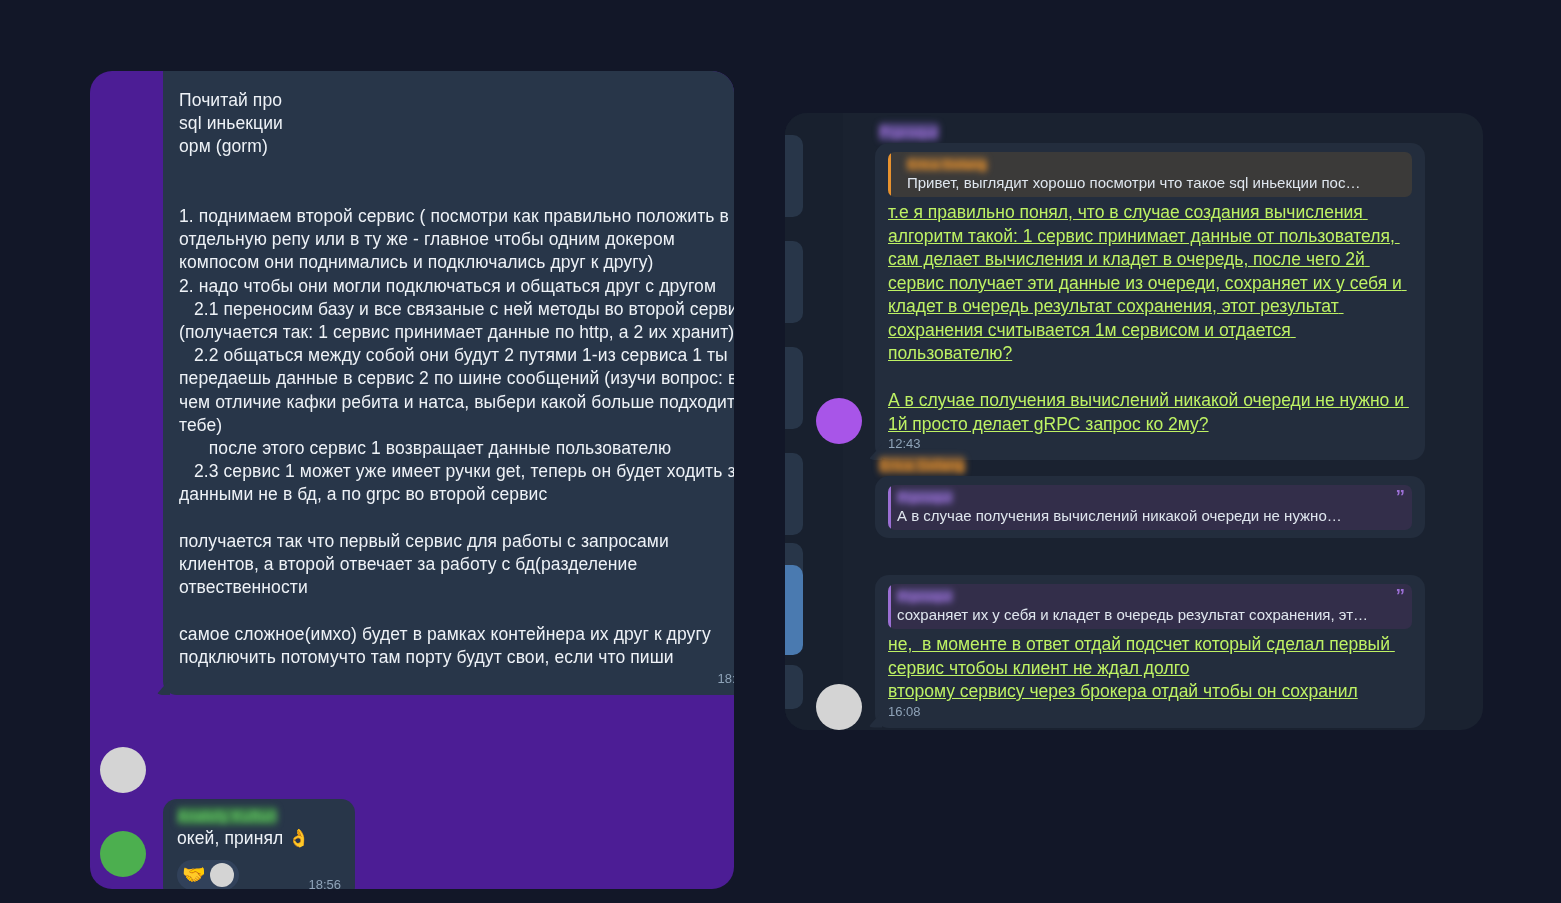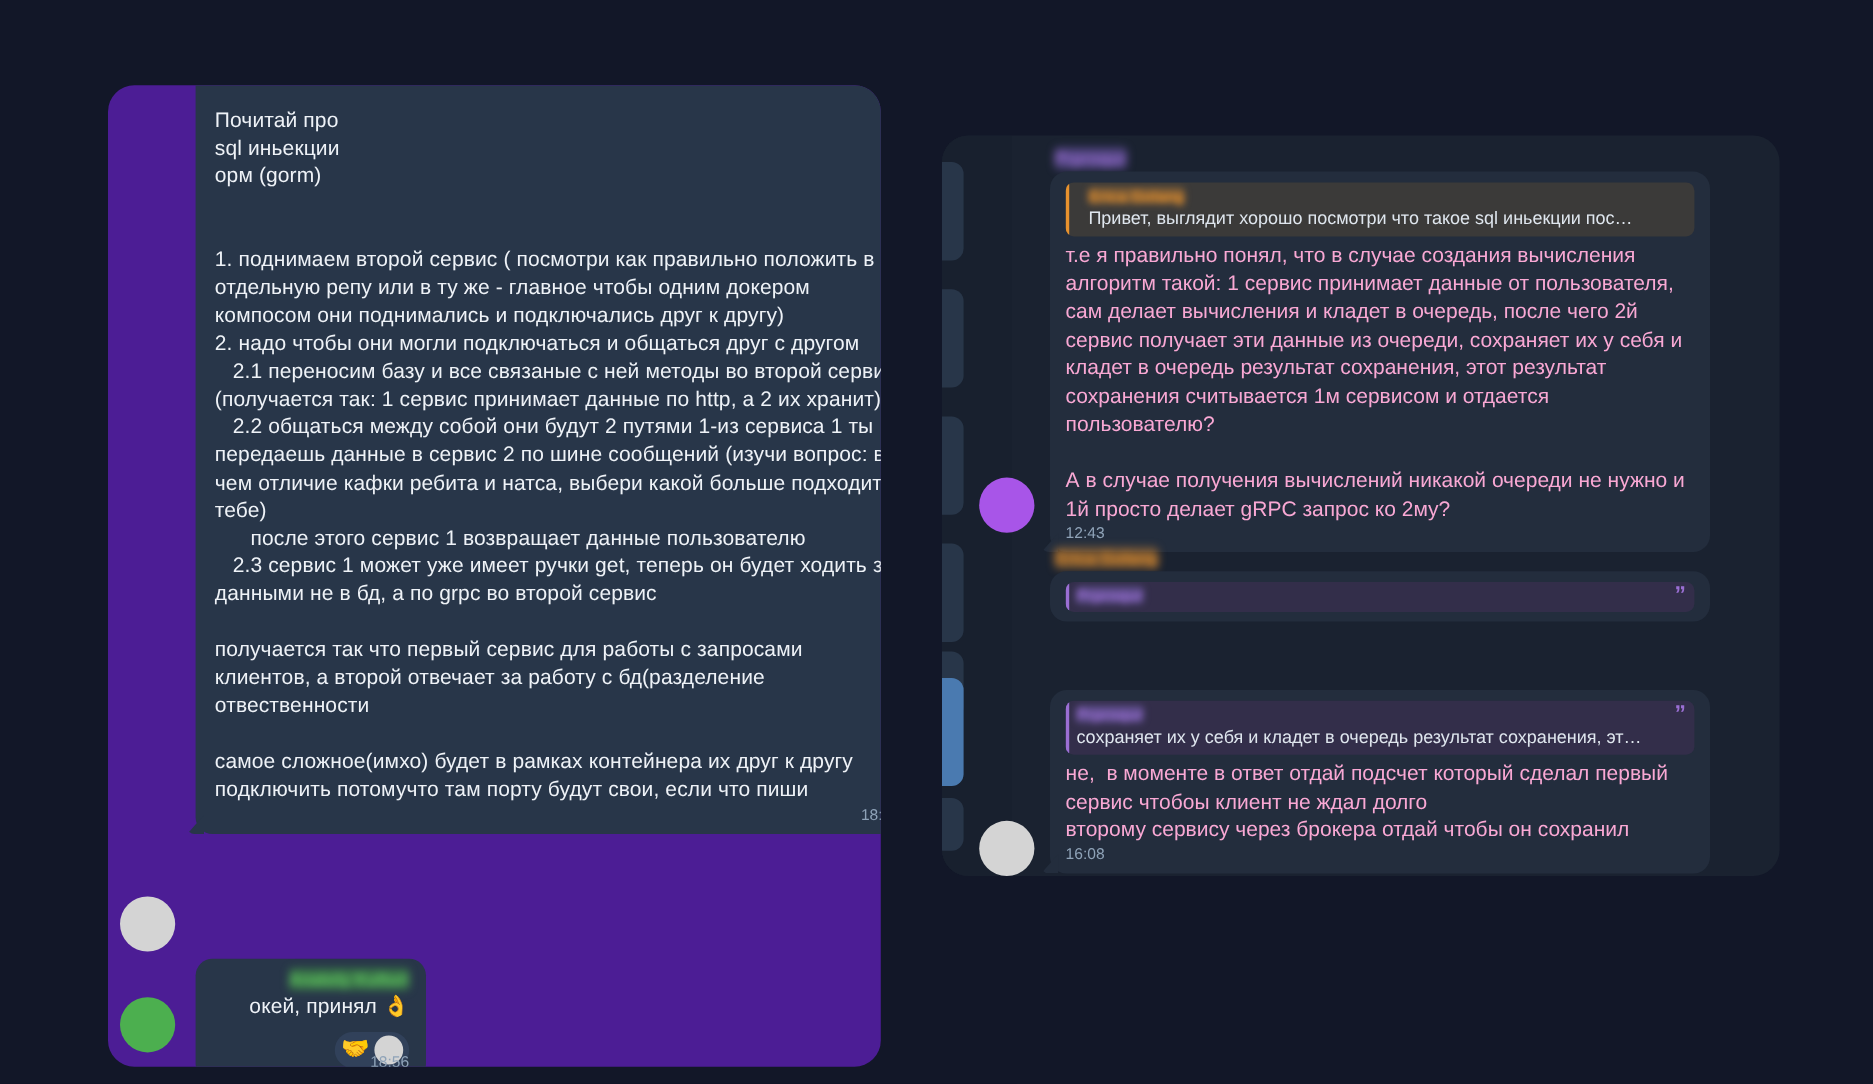--- a/index.html
+++ b/index.html
@@ -100,21 +100,20 @@
   }
 
   
   #left-small-bubble {
     position: absolute;
     left: 73px;
     top: 728px;
     width: 164px;
     padding: 8px 14px 10px 14px;
     border-radius: 14px;
-    text-align: right;
   }
   .sender-name {
     font-size: 14px;
     font-weight: bold;
     line-height: 18px;
     height: 18px;
     margin-bottom: 2px;
     border-radius: 3px;
     filter: blur(3.4px);
     display: inline-block;
@@ -199,21 +198,22 @@
     width: 14px;
     height: 16px;
     background: #232d3d;
     clip-path: polygon(100% 0, 100% 100%, 0 100%);
     border-bottom-left-radius: 6px;
   }
   .r-text {
     font-size: 17.5px;
     line-height: 23.5px;
     white-space: pre-wrap;
-    color: #f9a8d4;
+    color: #bef264;
+    text-decoration: underline;
   }
   .r-time {
     font-size: 13px;
     color: #8fa3b8;
     text-align: left;
     line-height: 16px;
   }
 
   .quote {
     border-radius: 7px;
@@ -337,20 +337,21 @@
 
     <div class="avatar purple avatar-r-1"></div>
 
     <div class="r-msg" style="left:90px; top:343px; width:550px;">
       <div class="sender-name orange" style="margin-left:4px;">Erica Golang</div>
       <div class="r-bubble">
         <div class="quote purple">
           <div class="quote-bar"></div>
           <div class="quote-mark">”</div>
           <div class="quote-name purple">Prproqur</div>
+          <div class="quote-text">А в случае получения вычислений никакой очереди не нужно…</div>
         </div>
         <div class="r-time" style="margin-top:-20px;">16:13</div>
       </div>
     </div>
 
     <div class="r-msg" style="left:90px; top:462px; width:550px;">
       <div class="r-bubble tail">
         <div class="quote purple">
           <div class="quote-bar"></div>
           <div class="quote-mark">”</div>

